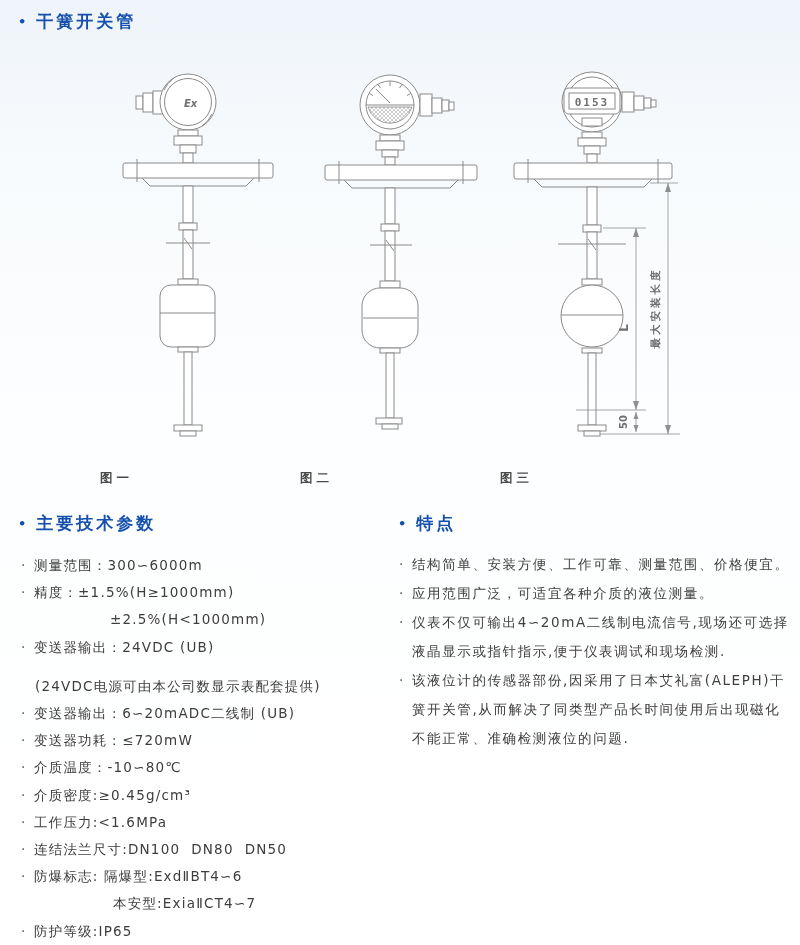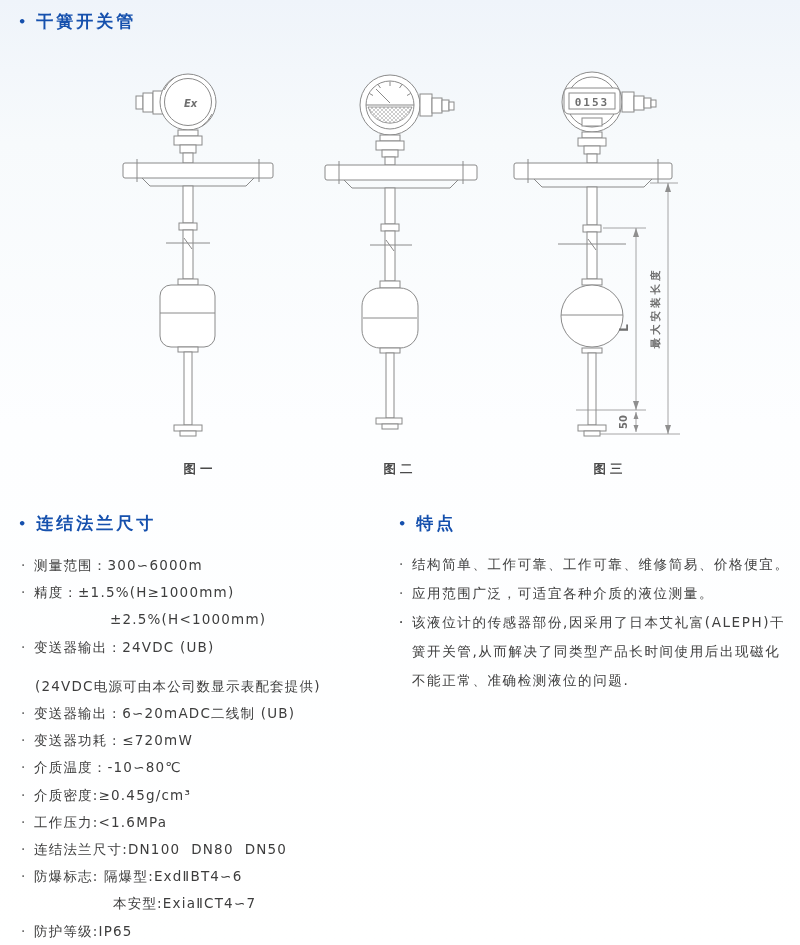--- a/index.html
+++ b/index.html
@@ -10,21 +10,21 @@
   }
   .page{position:relative;width:800px;height:945px;}
   .sec-title{
     position:absolute;display:flex;align-items:center;gap:10px;
     color:#1550ad;font-weight:bold;font-size:17px;letter-spacing:3px;
   }
   .sec-title .tb{font-size:13px;letter-spacing:0;}
   .fig{position:absolute;top:60px;font-weight:bold;}
   .fig svg{display:block;}
   .fig .cap{
-    text-align:center;margin-top:6px;font-size:12.5px;color:#4a4a4a;letter-spacing:4px;
+    margin-top:15px;font-size:12.5px;color:#4a4a4a;letter-spacing:4px;
   }
   .params{position:absolute;left:20px;top:552px;width:375px;font-size:13.5px;color:#3d3d3d;}
   .prow{position:relative;padding-left:14px;line-height:27.2px;letter-spacing:1.2px;white-space:pre-wrap;}
   .prow .b{position:absolute;left:1px;top:0;color:#555;}
   .prow.ind-paren{padding-left:15px;margin-top:12px;}
   .prow.ind-precision{padding-left:90px;}
   .prow.ind-exia{padding-left:93px;}
   .features{position:absolute;left:398px;top:550px;width:394px;font-size:13.5px;color:#404040;}
   .feat{position:relative;margin:0;padding-left:14px;line-height:29px;letter-spacing:1.6px;}
   .feat .b{position:absolute;left:1px;top:0;color:#555;}
@@ -218,21 +218,21 @@
         <polygon class="ah" points="168,123 165,132 171,132"></polygon>
         <polygon class="ah" points="168,374 165,365 171,365"></polygon>
         <text font-size="10.5" text-anchor="middle" letter-spacing="3" transform="rotate(-90 159 248)" x="159" y="248">最大安装长度</text>
       </g>
     </svg>
     <div class="cap">图三</div>
   </div>
 
   <div class="sec-title" style="left:18px;top:512px;">
     <span class="tb">•</span>
-    <span>连结法兰尺寸</span>
+    <span>主要技术参数</span>
   </div>
 
   <div class="params">
     <div class="prow"><span class="b">·</span><span>测量范围：300∽6000m</span></div>
     <div class="prow"><span class="b">·</span><span>精度：±1.5%(H≥1000mm)</span></div>
     <div class="prow ind-precision"><span>±2.5%(H&lt;1000mm)</span></div>
     <div class="prow"><span class="b">·</span><span>变送器输出：24VDC (UB)</span></div>
     <div class="prow ind-paren"><span>(24VDC电源可由本公司数显示表配套提供)</span></div>
     <div class="prow"><span class="b">·</span><span>变送器输出：6∽20mADC二线制 (UB)</span></div>
     <div class="prow"><span class="b">·</span><span>变送器功耗：≤720mW</span></div>
@@ -244,19 +244,19 @@
     <div class="prow ind-exia"><span>本安型:ExiaⅡCT4∽7</span></div>
     <div class="prow"><span class="b">·</span><span>防护等级:IP65</span></div>
   </div>
 
   <div class="sec-title" style="left:398px;top:512px;">
     <span class="tb">•</span>
     <span>特点</span>
   </div>
 
   <div class="features">
-    <p class="feat"><span class="b">·</span><span>结构简单、工作可靠、工作可靠、维修简易、价格便宜。</span></p>
+    <p class="feat"><span class="b">·</span><span>结构简单、安装方便、工作可靠、测量范围、价格便宜。</span></p>
     <p class="feat"><span class="b">·</span><span>应用范围广泛，可适宜各种介质的液位测量。</span></p>
-    <p class="feat"><span class="b">·</span></p>
+    <p class="feat"><span class="b">·</span><span>仪表不仅可输出4∽20mA二线制电流信号,现场还可选择液晶显示或指针指示,便于仪表调试和现场检测.</span></p>
     <p class="feat"><span class="b">·</span><span>该液位计的传感器部份,因采用了日本艾礼富(ALEPH)干簧开关管,从而解决了同类型产品长时间使用后出现磁化不能正常、准确检测液位的问题.</span></p>
   </div>
 
 </div>
 
 </body></html>

